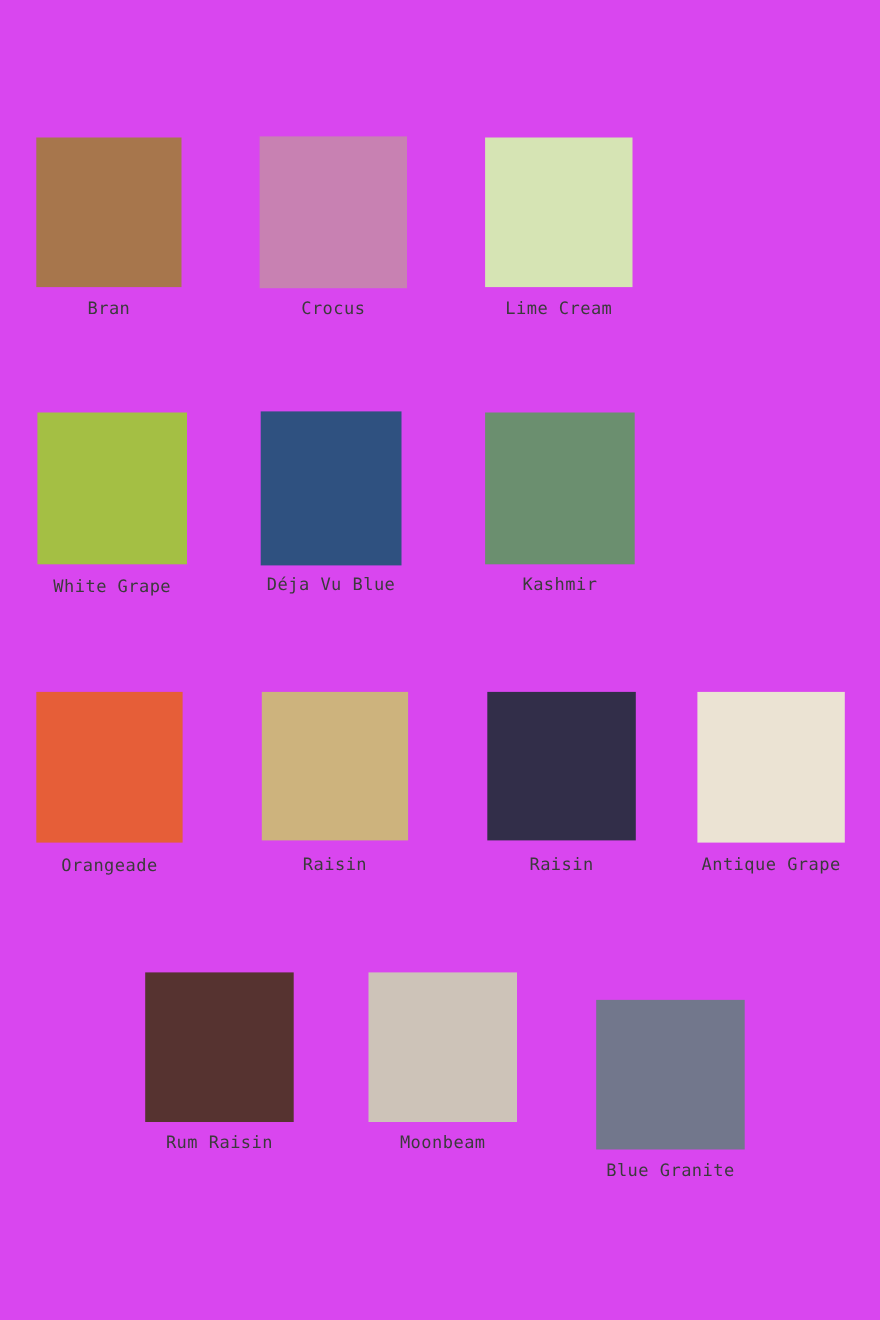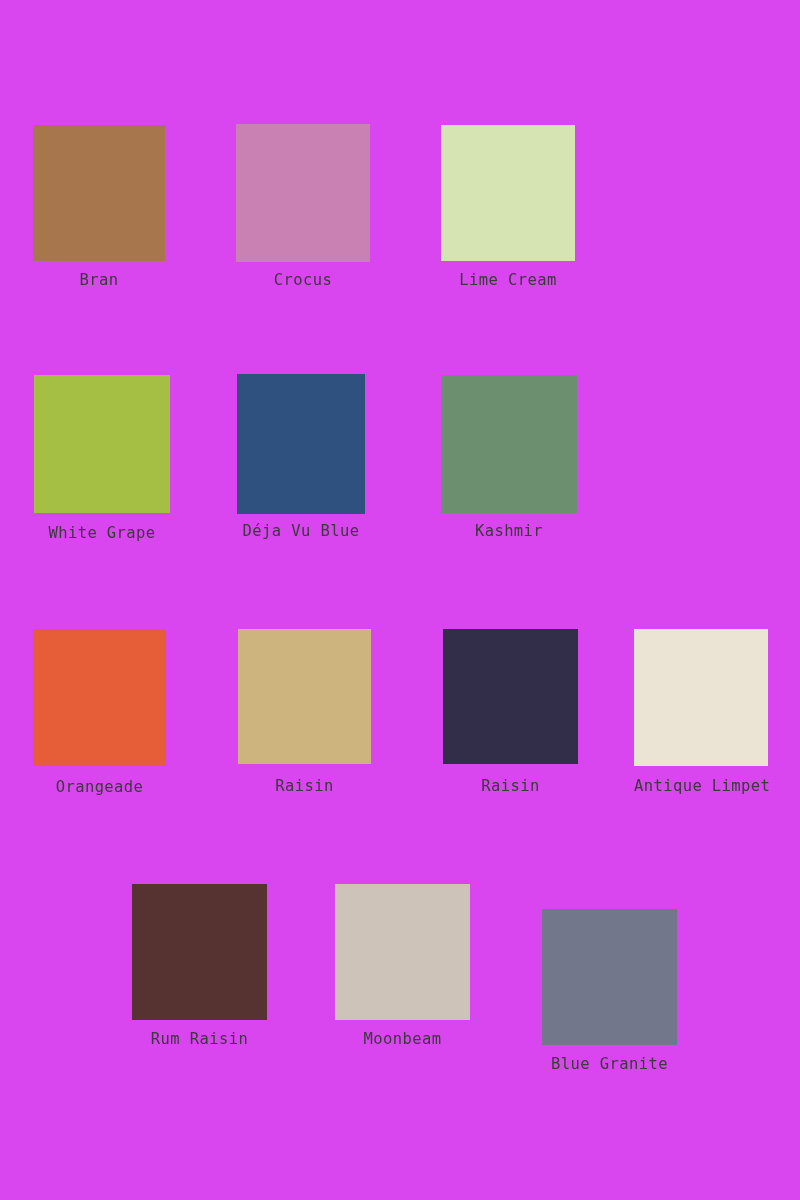--- a/index.html
+++ b/index.html
@@ -71,21 +71,21 @@
     <div class="swatch-cell" style="left: 238px; top: 629px; width: 133px;">
       <div class="swatch-chip" title="Cocoon" style="height: 135px; background: rgb(205, 179, 125);"></div>
       <div class="swatch-label" style="color: rgb(59, 59, 59); margin-top: 14px;">Raisin</div>
     </div>
     <div class="swatch-cell" style="left: 443px; top: 629px; width: 135px;">
       <div class="swatch-chip" title="Eclipse" style="height: 135px; background: rgb(50, 46, 73);"></div>
       <div class="swatch-label" style="color: rgb(59, 59, 59); margin-top: 14px;">Raisin</div>
     </div>
     <div class="swatch-cell" style="left: 634px; top: 629px; width: 134px;">
       <div class="swatch-chip" title="Antique White" style="height: 137px; background: rgb(235, 227, 211);"></div>
-      <div class="swatch-label" style="color: rgb(59, 59, 59); margin-top: 12px;">Antique Limpet</div>
+      <div class="swatch-label" style="color: rgb(59, 59, 59); margin-top: 12px;">Antique Grape</div>
     </div>
     <div class="swatch-cell" style="left: 132px; top: 884px; width: 135px;">
       <div class="swatch-chip" title="Rum Raisin" style="height: 136px; background: rgb(86, 51, 48);"></div>
       <div class="swatch-label" style="color: rgb(59, 59, 59); margin-top: 11px;">Rum Raisin</div>
     </div>
     <div class="swatch-cell" style="left: 335px; top: 884px; width: 135px;">
       <div class="swatch-chip" title="Moonbeam" style="height: 136px; background: rgb(205, 195, 184);"></div>
       <div class="swatch-label" style="color: rgb(59, 59, 59); margin-top: 11px;">Moonbeam</div>
     </div>
     <div class="swatch-cell" style="left: 542px; top: 884px; width: 135px; margin-top: 25px;">

